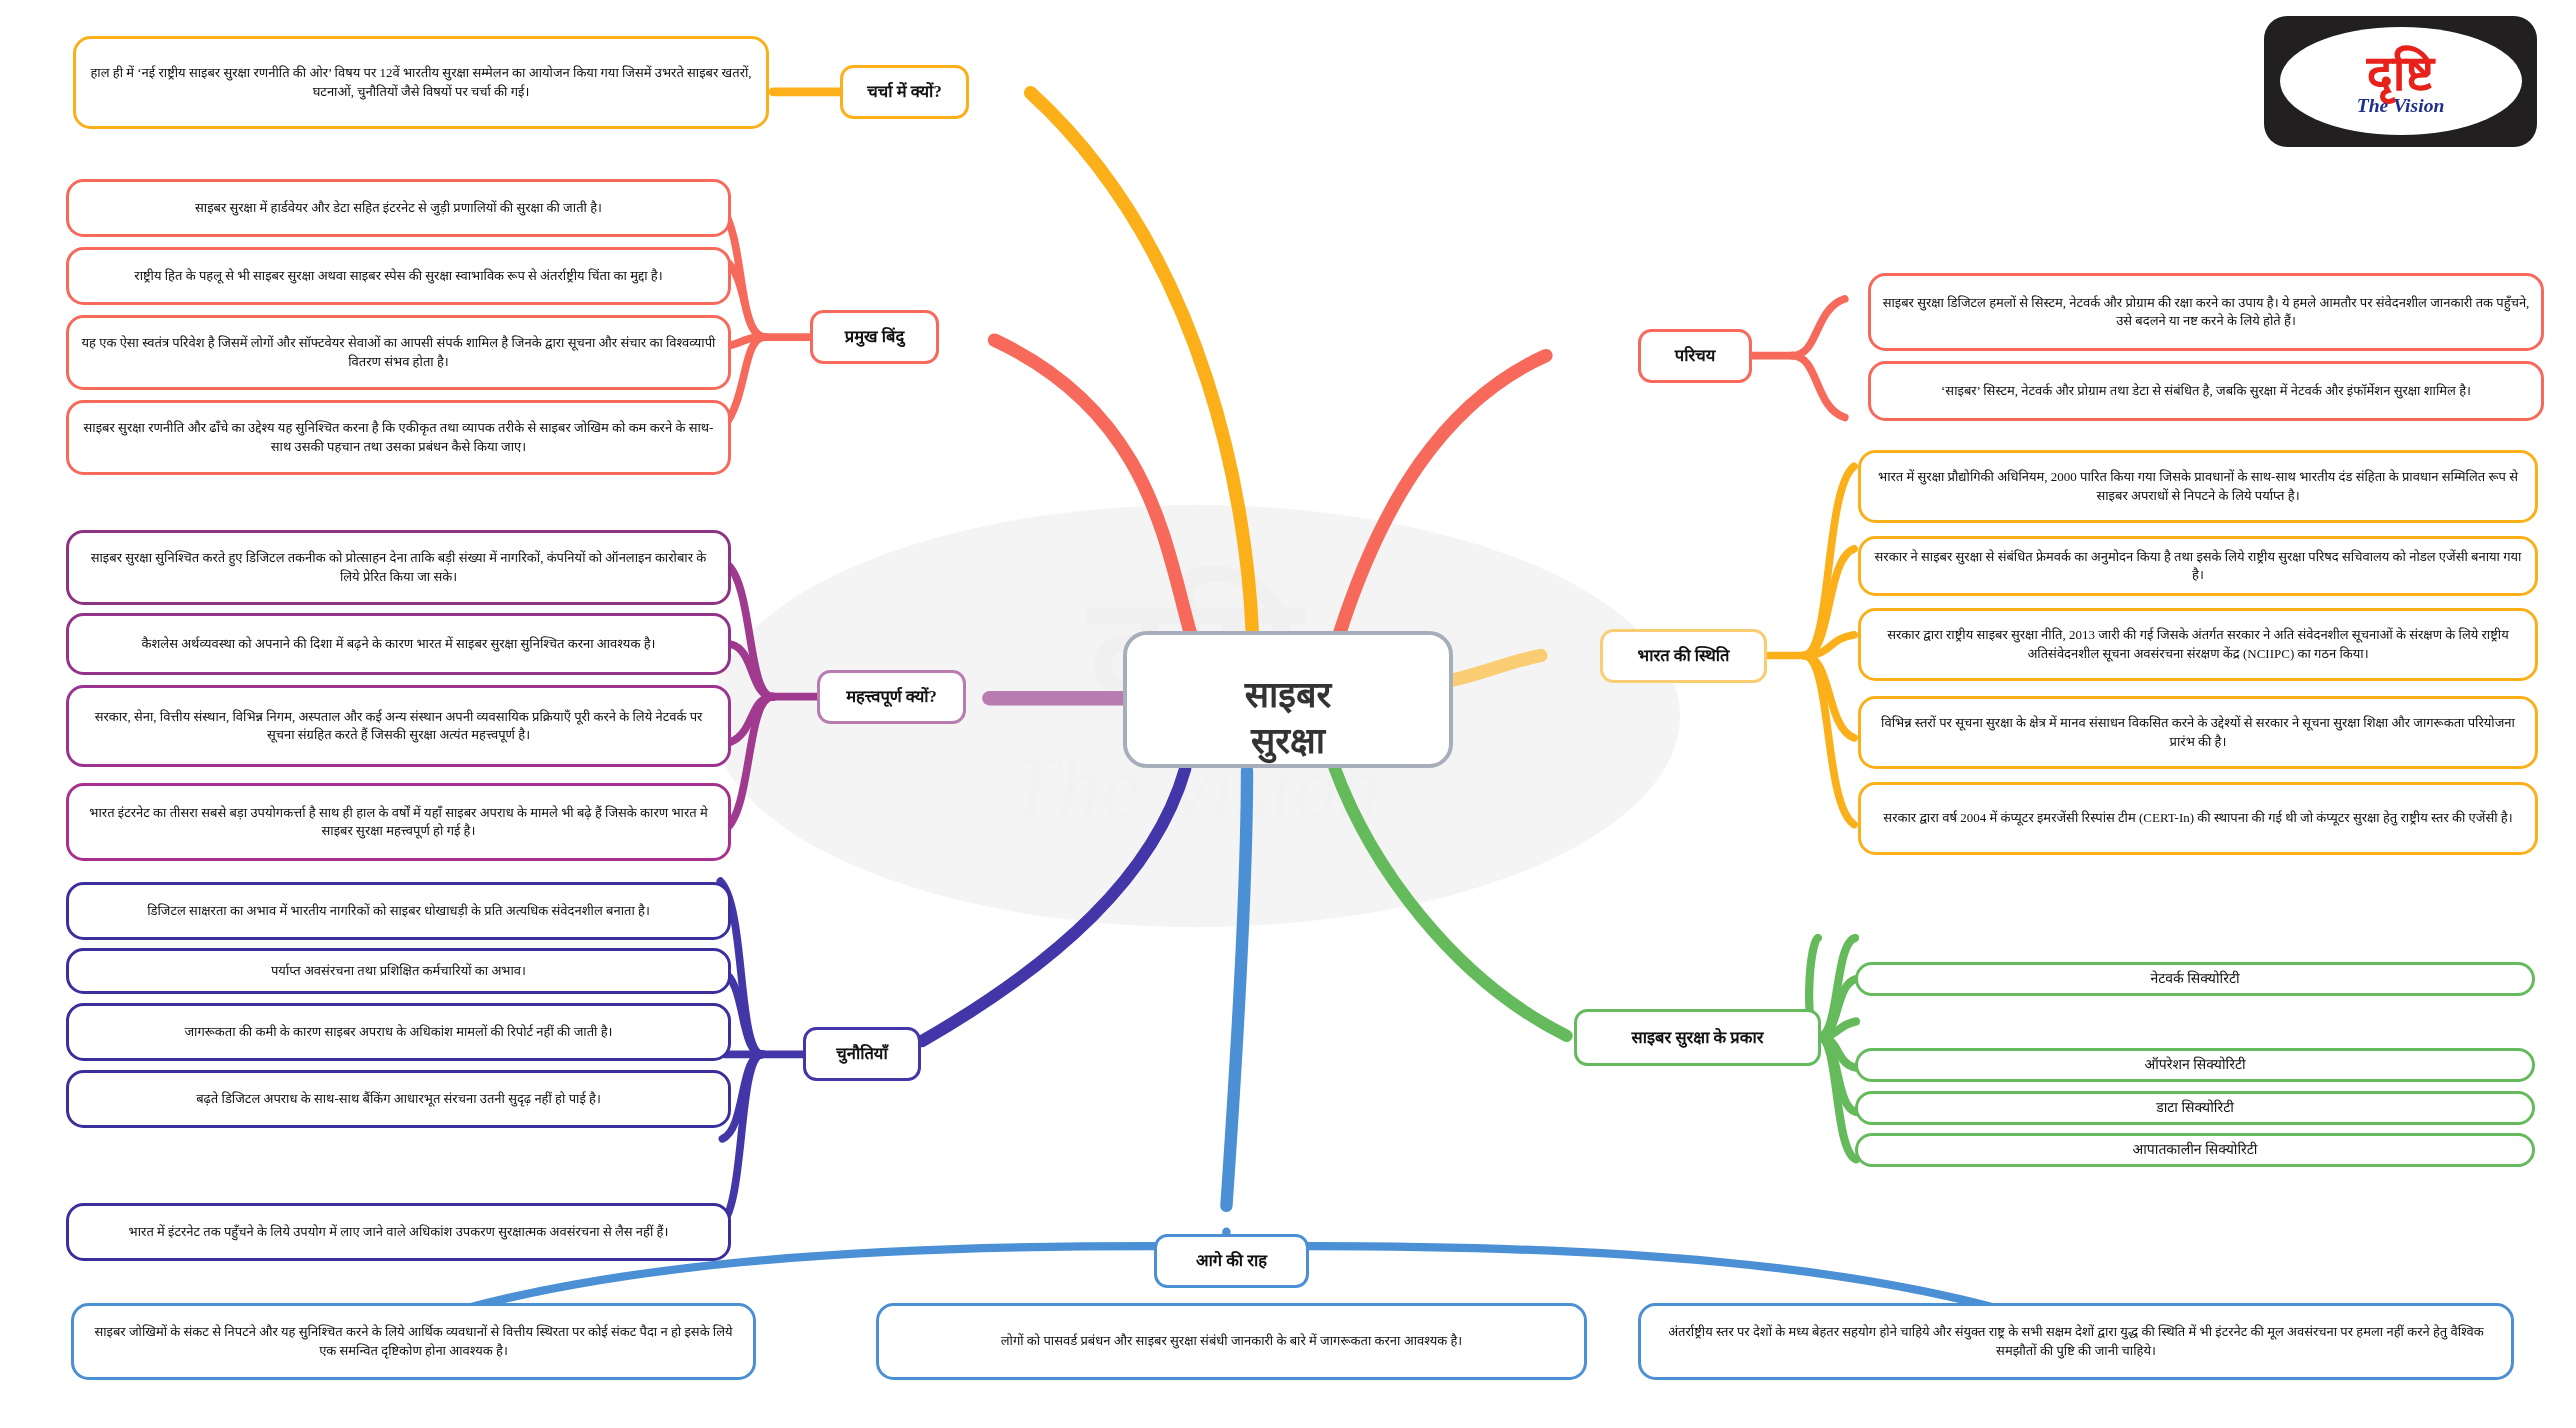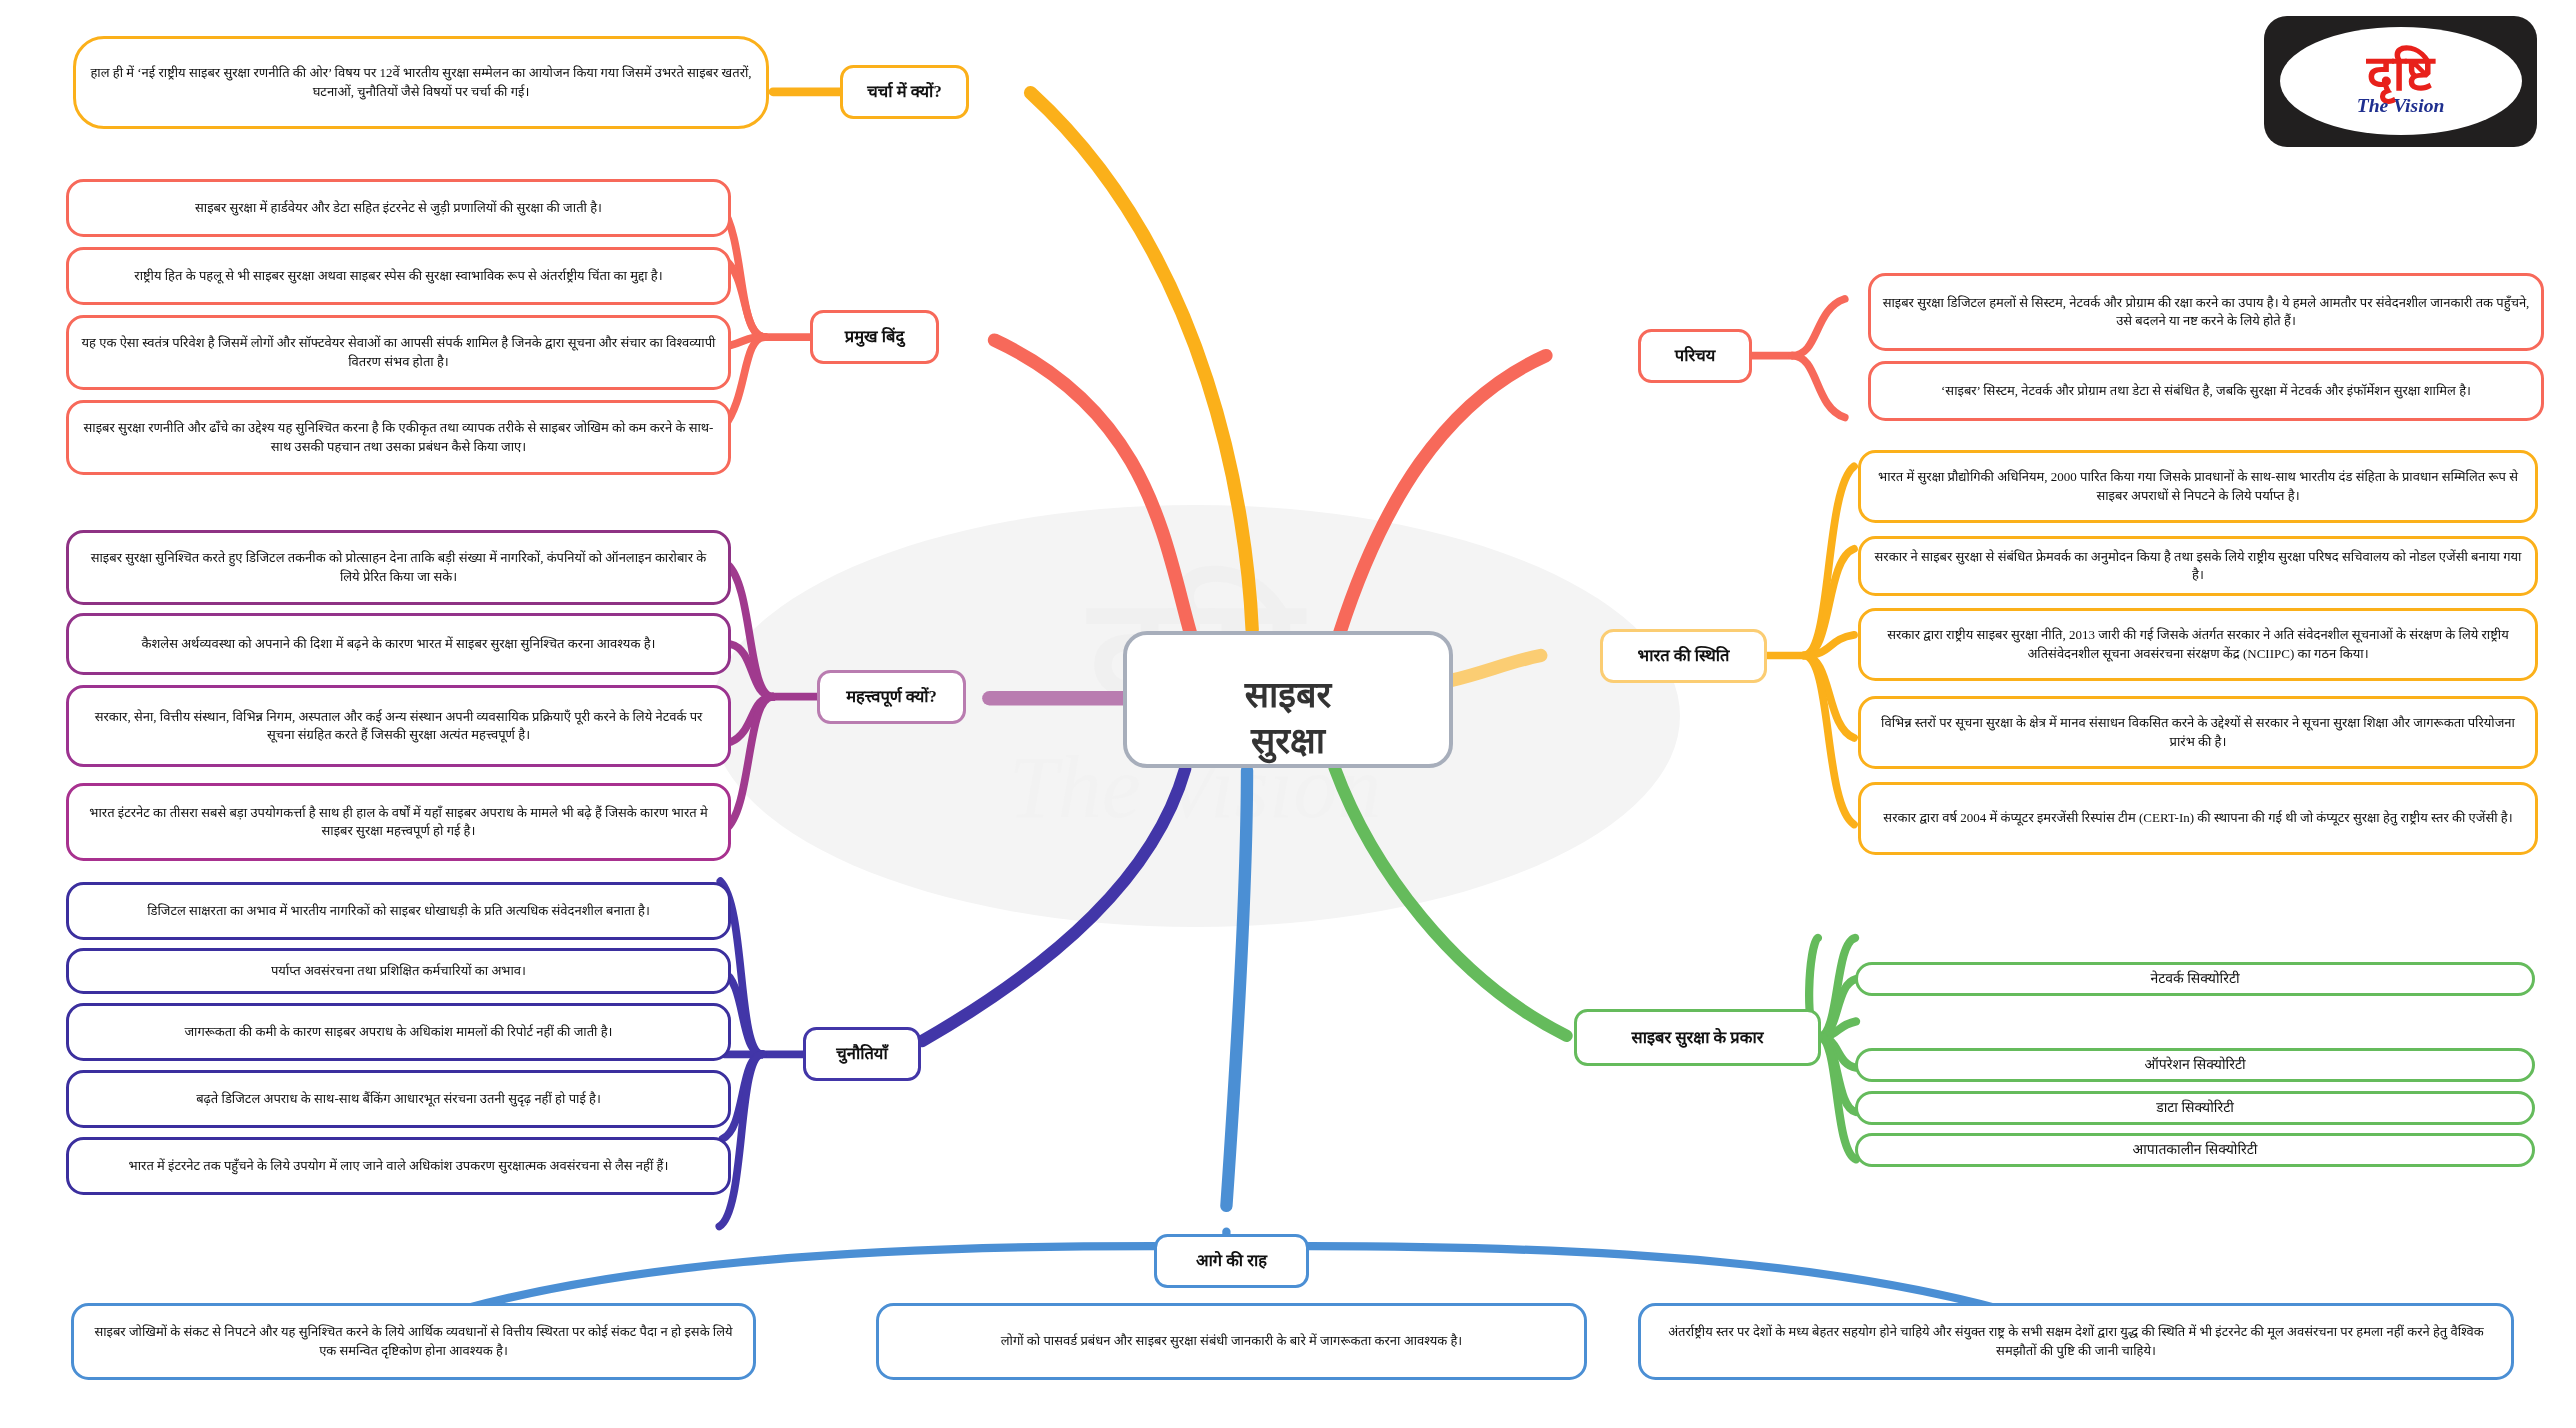--- a/index.html
+++ b/index.html
@@ -201,21 +201,21 @@
   <div id="central">
     <div>
       <div>साइबर</div>
       <div>सुरक्षा</div>
     </div>
   </div>
 
   <div class="node branch" style="left:840px; top:65px; width:129px; height:54px; border-color:#fbb01a;">
     <span>चर्चा में क्यों?</span>
   </div>
-  <div class="node leaf" style="left:73px; top:36px; width:696px; height:93px; border-color:#fbb01a;border-radius:31px;">
+  <div class="node leaf" style="left:73px; top:36px; width:696px; height:93px; border-color:#fbb01a;">
     <span>हाल ही में ‘नई राष्ट्रीय साइबर सुरक्षा रणनीति की ओर’ विषय पर 12वें भारतीय सुरक्षा सम्मेलन का आयोजन किया गया जिसमें उभरते साइबर खतरों, घटनाओं, चुनौतियों जैसे विषयों पर चर्चा की गई।</span>
   </div>
 
   <div class="node branch" style="left:810px; top:310px; width:129px; height:54px; border-color:#f7695a;">
     <span>प्रमुख बिंदु</span>
   </div>
   <div class="node leaf" style="left:66px; top:179px; width:665px; height:58px; border-color:#f7695a;">
     <span>साइबर सुरक्षा में हार्डवेयर और डेटा सहित इंटरनेट से जुड़ी प्रणालियों की सुरक्षा की जाती है।</span>
   </div>
   <div class="node leaf" style="left:66px; top:247px; width:665px; height:58px; border-color:#f7695a;">
@@ -252,21 +252,21 @@
   </div>
   <div class="node leaf" style="left:66px; top:948px; width:665px; height:46px; border-color:#3b2f9e;">
     <span>पर्याप्त अवसंरचना तथा प्रशिक्षित कर्मचारियों का अभाव।</span>
   </div>
   <div class="node leaf" style="left:66px; top:1070px; width:665px; height:58px; border-color:#3b2f9e;">
     <span>बढ़ते डिजिटल अपराध के साथ-साथ बैंकिंग आधारभूत संरचना उतनी सुदृढ़ नहीं हो पाई है।</span>
   </div>
   <div class="node leaf" style="left:66px; top:1003px; width:665px; height:58px; border-color:#3b2f9e;">
     <span>जागरूकता की कमी के कारण साइबर अपराध के अधिकांश मामलों की रिपोर्ट नहीं की जाती है।</span>
   </div>
-  <div class="node leaf" style="left:66px; top:1137px; width:665px; height:58px; border-color:#3b2f9e;">
+  <div class="node leaf" style="left:66px; top:1203px; width:665px; height:58px; border-color:#3b2f9e;">
     <span>भारत में इंटरनेट तक पहुँचने के लिये उपयोग में लाए जाने वाले अधिकांश उपकरण सुरक्षात्मक अवसंरचना से लैस नहीं हैं।</span>
   </div>
 
   <div class="node branch" style="left:1154px; top:1206px; width:155px; height:54px; border-color:#4b8fd4;margin-top:28px;">
     <span>आगे की राह</span>
   </div>
   <div class="node leaf" style="left:71px; top:1303px; width:685px; height:77px; border-color:#4b8fd4;">
     <span>साइबर जोखिमों के संकट से निपटने और यह सुनिश्चित करने के लिये आर्थिक व्यवधानों से वित्तीय स्थिरता पर कोई संकट पैदा न हो इसके लिये एक समन्वित दृष्टिकोण होना आवश्यक है।</span>
   </div>
   <div class="node leaf" style="left:876px; top:1303px; width:711px; height:77px; border-color:#4b8fd4;">

